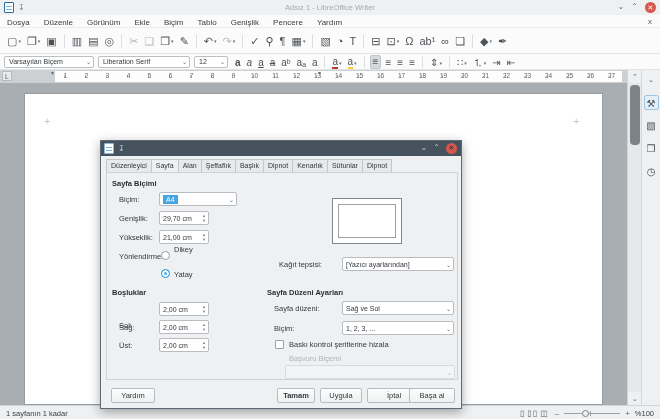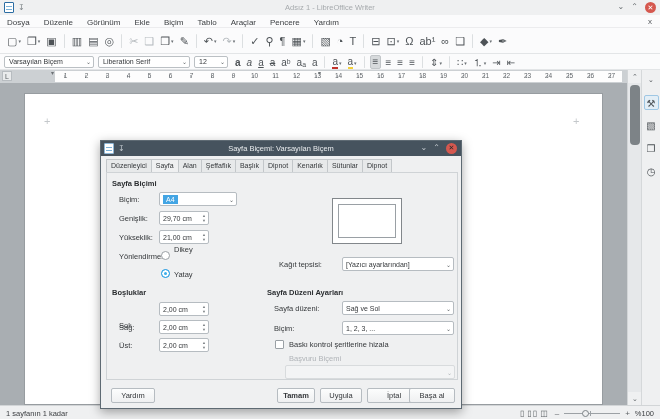--- a/index.html
+++ b/index.html
@@ -144,21 +144,21 @@
   </div>
 
   <div class="menubar">
 
   <span class="menu-item">Dosya</span>
       <span class="menu-item">Düzenle</span>
       <span class="menu-item">Görünüm</span>
       <span class="menu-item">Ekle</span>
       <span class="menu-item">Biçim</span>
       <span class="menu-item">Tablo</span>
-      <span class="menu-item">Araçlar</span>
+      <span class="menu-item">Genişlik</span>
       <span class="menu-item">Pencere</span>
       <span class="menu-item">Yardım</span>
     </div>
   <span class="menu-close" style="top:17px; position:absolute;">x</span>
 
   <div class="toolbar">
 
       <span class="tb-item dd">
         <span class="glyph">▢</span>
         <span class="dd-arrow">▾</span>
@@ -530,21 +530,20 @@
       <span>%100</span>
     </div>
   </div>
 
   <div class="dialog">
     <div class="dlg-titlebar">
       <div class="tleft">
         <span class="doc-ico"></span>
         <span class="pin-glyph">↧</span>
       </div>
-      <div class="dlg-title">Sayfa Biçemi: Varsayılan Biçem</div>
       <div class="dlg-ctl">
         <span class="wbtn">⌄</span>
         <span class="wbtn">⌃</span>
         <span class="wclose">✕</span>
       </div>
     </div>
 
     <div class="dlg-tabs">
 
     <span class="dlg-tab">Düzenleyici</span>

